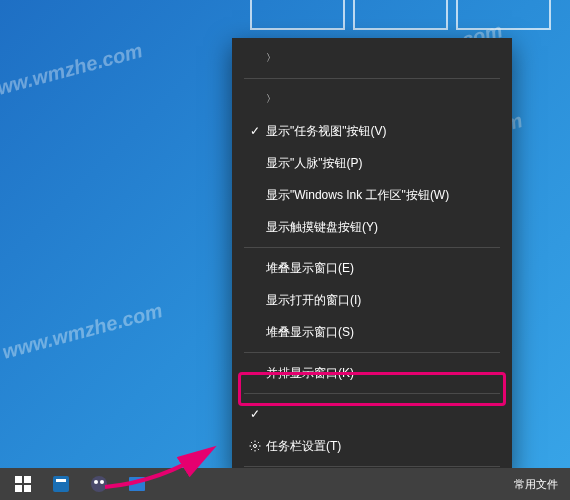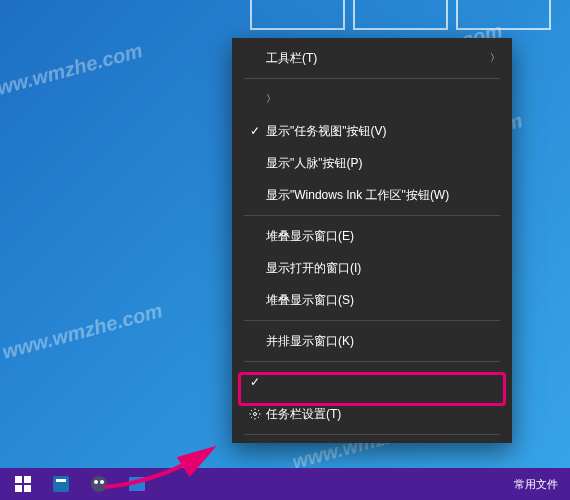--- a/index.html
+++ b/index.html
@@ -86,21 +86,21 @@
   border-radius: 4px;
   pointer-events: none;
   z-index: 10;
 }
 .taskbar {
   position: absolute;
   bottom: 0;
   left: 0;
   right: 0;
   height: 32px;
-  background: #4c1d95;
+  background: #404040;
   display: flex;
   align-items: center;
   padding: 0 4px;
 }
 .taskbar-icon {
   width: 36px;
   height: 28px;
   margin: 0 1px;
   display: flex;
   align-items: center;
@@ -136,39 +136,42 @@
 
 <div class="watermark wm1">www.wmzhe.com</div>
 <div class="watermark wm2">www.wmzhe.com</div>
 <div class="watermark wm3">www.wmzhe.com</div>
 <div class="watermark wm4">www.wmzhe.com</div>
 <div class="watermark wm5">www.wmzhe.com</div>
 
 <div class="context-menu">
   <div class="menu-item">
     <span class="menu-icon-slot"></span>
-    <span class="menu-label">工具栏(T)</span>
     <span class="menu-arrow">〉</span>
   </div>
   <div class="menu-separator"></div>
   <div class="menu-item">
     <span class="menu-icon-slot"></span>
     <span class="menu-arrow">〉</span>
   </div>
   <div class="menu-item">
     <span class="menu-icon-slot">✓</span>
     <span class="menu-label">显示"任务视图"按钮(V)</span>
   </div>
   <div class="menu-item">
     <span class="menu-icon-slot"></span>
     <span class="menu-label">显示"人脉"按钮(P)</span>
   </div>
   <div class="menu-item">
     <span class="menu-icon-slot"></span>
     <span class="menu-label">显示"Windows Ink 工作区"按钮(W)</span>
+  </div>
+  <div class="menu-item">
+    <span class="menu-icon-slot"></span>
+    <span class="menu-label">显示触摸键盘按钮(Y)</span>
   </div>
   <div class="menu-separator"></div>
   <div class="menu-item">
     <span class="menu-icon-slot"></span>
     <span class="menu-label">堆叠显示窗口(E)</span>
   </div>
   <div class="menu-item">
     <span class="menu-icon-slot"></span>
     <span class="menu-label">显示打开的窗口(I)</span>
   </div>

